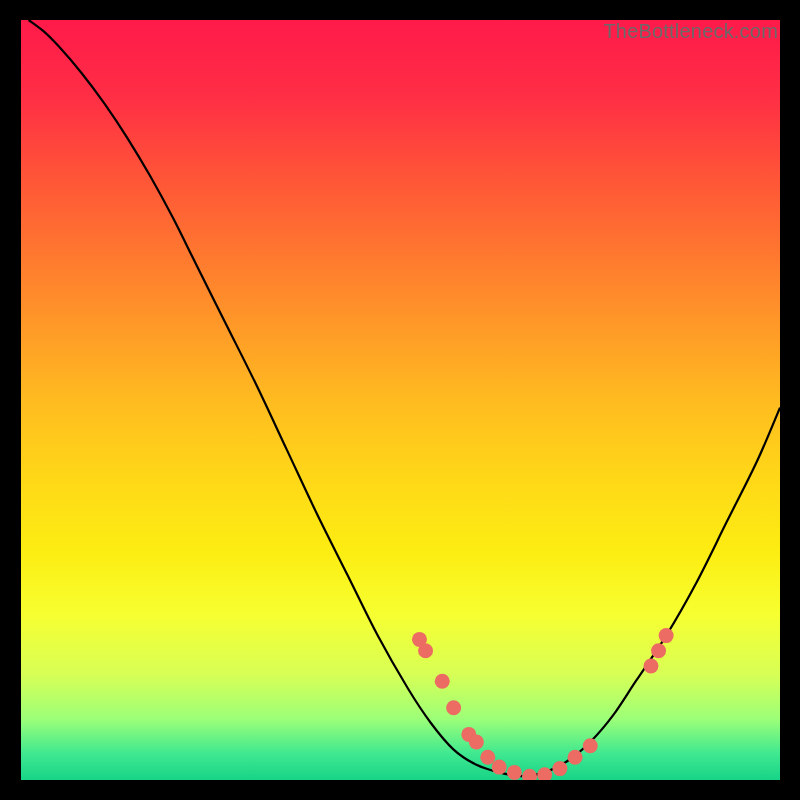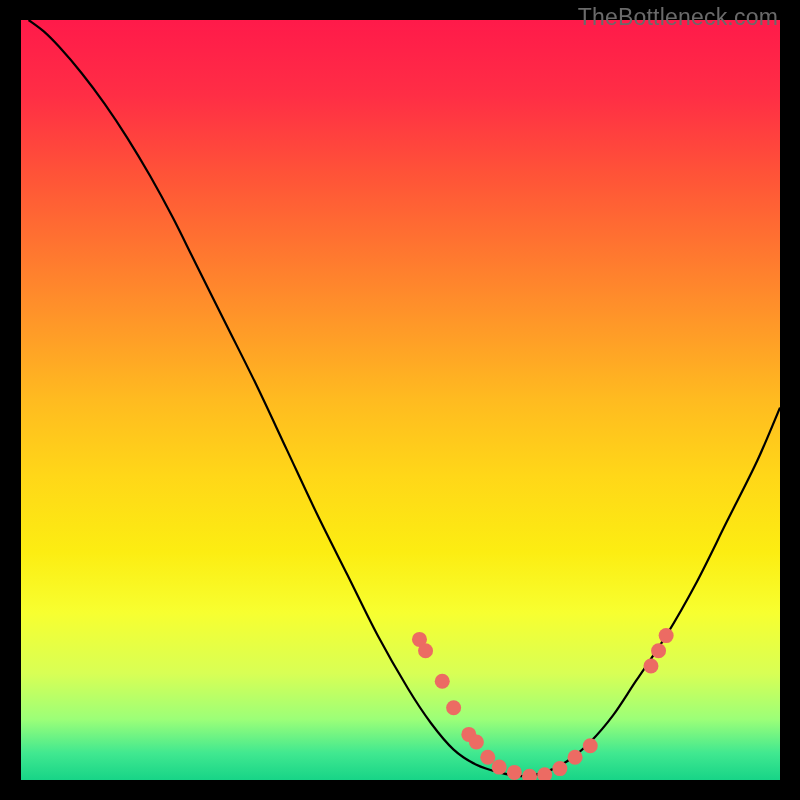--- a/index.html
+++ b/index.html
@@ -21,24 +21,24 @@
   }
   .plot {
     position: absolute;
     left: 0;
     top: 0;
     width: 759px;
     height: 760px;
   }
   .watermark {
     position: absolute;
-    top: 4px;
+    top: 20px;
     right: 22px;
     color: #6a6a6a;
-    font-size: 23px;
+    font-size: 20px;
     letter-spacing: 0.2px;
   }
 </style>
 </head>
 <body>
 
 <div class="frame">
   <svg class="plot" viewBox="0 0 759 760">
     <defs>
       <linearGradient id="bg-grad" x1="0" y1="0" x2="0" y2="1">

